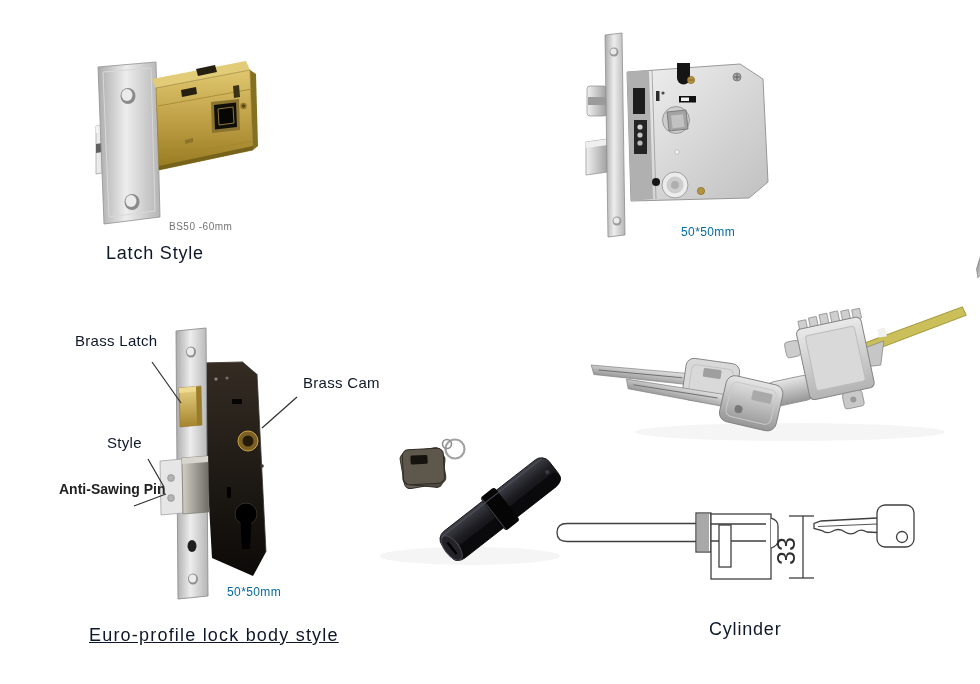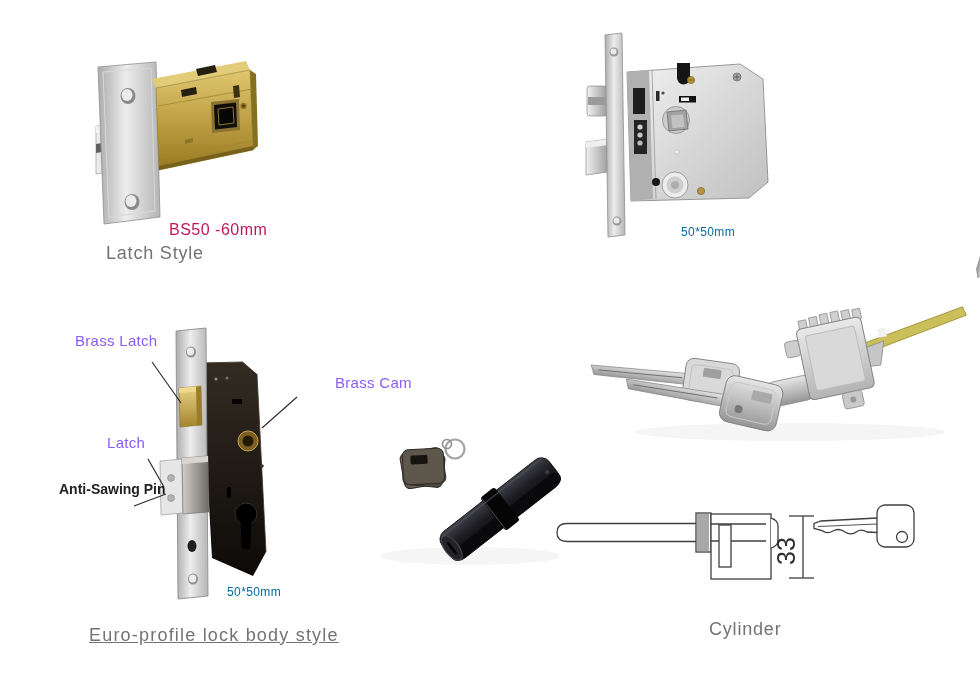--- a/index.html
+++ b/index.html
@@ -3,23 +3,23 @@
 <meta charset="utf-8">
 <style>
   html,body{margin:0;padding:0;background:#ffffff;}
   .stage{
     position:relative;width:980px;height:684px;background:#ffffff;overflow:hidden;
     font-family:"Liberation Sans", sans-serif;color:#2e2e2e;
   }
   .illustrations{position:absolute;left:0;top:0;}
   .label{position:absolute;white-space:nowrap;color:#2e2e2e;}
   .dim{font-size:12px;color:#0369a1;letter-spacing:.4px;}
-  .dim-lg{font-size:16px;color:#be185d;letter-spacing:.5px;}
-  .title{font-size:18px;color:#737373;letter-spacing:.8px;}
-  .callout{font-size:15px;color:#8b5cf6;letter-spacing:.3px;}
+  .dim-lg{font-size:10px;color:#737373;letter-spacing:.5px;}
+  .title{font-size:18px;color:#0f172a;letter-spacing:.8px;}
+  .callout{font-size:15px;color:#0f172a;letter-spacing:.3px;}
   .callout-sm{font-size:14px;font-weight:600;color:#222;}
   .dim-rot{
     left:766px;top:534px;width:40px;height:34px;line-height:34px;text-align:center;
     transform:rotate(-90deg);font-size:25px;color:#2f2f2f;
   }
 </style>
 </head>
 <body>
 
 <div class="stage">
@@ -323,22 +323,22 @@
       </g>
     </g>
   </svg>
 
   <div class="label dim-lg" style="left:169px;top:221px;">BS50 -60mm</div>
   <div class="label title" style="left:106px;top:243px;">Latch Style</div>
 
   <div class="label dim" style="left:681px;top:225px;">50*50mm</div>
 
   <div class="label callout" style="left:75px;top:332px;">Brass Latch</div>
-  <div class="label callout" style="left:303px;top:374px;margin-left:32px;">Brass Cam</div>
-  <div class="label callout" style="left:107px;top:434px;">Latch</div>
+  <div class="label callout" style="left:303px;top:374px;">Brass Cam</div>
+  <div class="label callout" style="left:107px;top:434px;">Style</div>
   <div class="label callout-sm" style="left:59px;top:481px;">Anti-Sawing Pin</div>
 
   <div class="label dim" style="left:227px;top:585px;">50*50mm</div>
   <div class="label title" style="left:89px;top:625px;letter-spacing:1.2px;text-decoration:underline;">Euro-profile lock body style</div>
 
   <div class="label dim-rot">33</div>
   <div class="label title" style="left:709px;top:619px;">Cylinder</div>
 
 </div>
 

